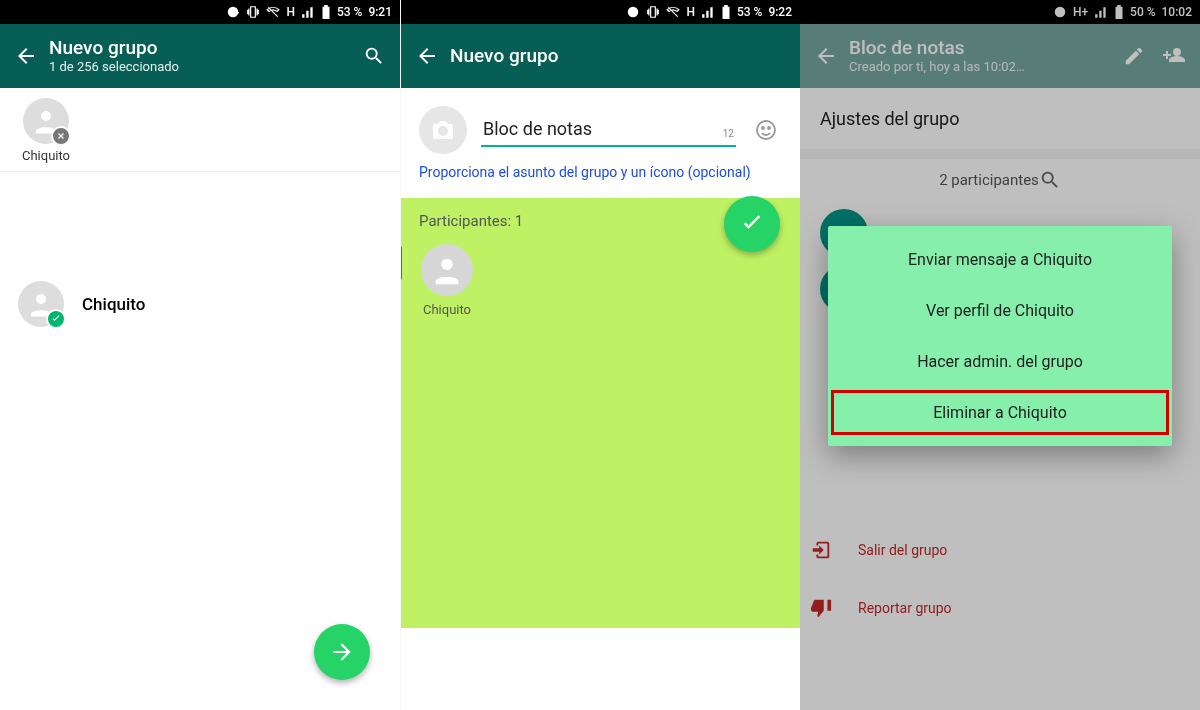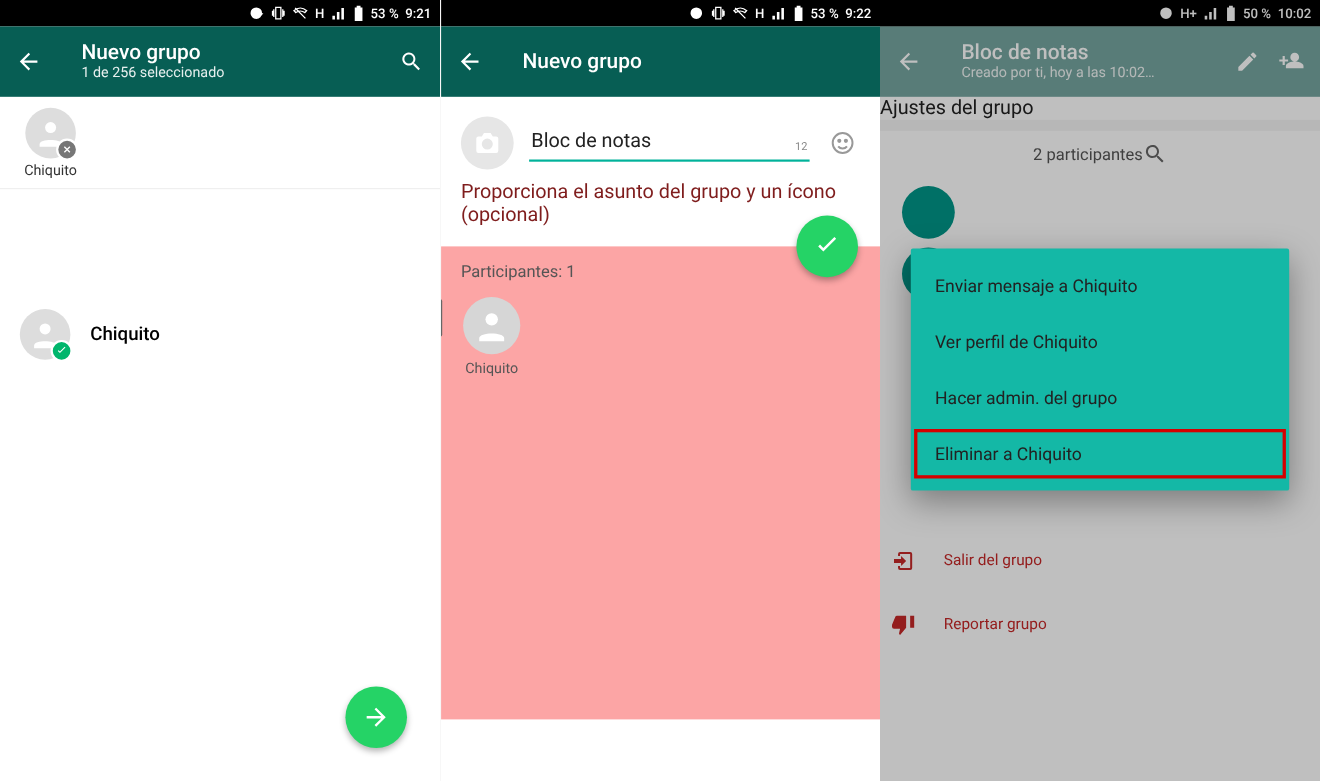--- a/index.html
+++ b/index.html
@@ -6,21 +6,21 @@
   body { width: 1200px; height: 710px; display: flex; background: #fff; overflow: hidden; }
   .phone { width: 400px; height: 710px; position: relative; overflow: hidden; background: #fff; }
 
   
   .statusbar { height: 24px; background: #000; color: #fff; display: flex; align-items: center; justify-content: flex-end; padding: 0 8px; font-size: 12px; gap: 6px; }
   .statusbar .sbicon { display: inline-flex; align-items: center; }
   .statusbar span { font-weight: 500; }
 
   
   .appbar { background: #075E54; color: #fff; display: flex; align-items: center; height: 64px; padding: 0 6px 0 6px; }
-  .appbar .titleblock { flex: 1; margin-left: 28px; }
+  .appbar .titleblock { flex: 1; margin-left: 3px; }
   .appbar .title { font-size: 19px; font-weight: 500; line-height: 22px; }
   .appbar .subtitle { font-size: 13px; opacity: .9; line-height: 16px; }
   .appbar .iconbtn { width: 40px; height: 40px; display: flex; align-items: center; justify-content: center; }
 
   
   .selected-strip { display: flex; padding: 10px 14px 8px; border-bottom: 1px solid #eee; }
   .chip { width: 64px; text-align: center; position: relative; font-size: 13px; color: #333; }
   .chip .av { width: 46px; height: 46px; border-radius: 50%; background: #ddd; margin: 0 auto 4px; display: flex; align-items: center; justify-content: center; position: relative; }
   .chip .badge { position: absolute; right: -2px; bottom: -2px; width: 20px; height: 20px; border-radius: 50%; background: #777; display: flex; align-items: center; justify-content: center; border: 2px solid #fff; }
 
@@ -34,37 +34,37 @@
   .fab1 { right: 30px; bottom: 30px; }
   .fab2 { right: 20px; top: 196px; }
 
   
   .subject-area { display: flex; align-items: center; padding: 18px 18px 4px 18px; gap: 14px; }
   .camera-av { width: 48px; height: 48px; border-radius: 50%; background: #e6e6e6; display: flex; align-items: center; justify-content: center; flex-shrink: 0; }
   .subject-input-wrap { flex: 1; position: relative; }
   .subject-input { width: 100%; border: none; border-bottom: 2px solid #00b29a; font-size: 18px; padding: 4px 30px 6px 2px; outline: none; color: #222; }
   .counter { position: absolute; right: 2px; bottom: 8px; font-size: 10px; color: #888; text-align: right; }
   .emoji-btn { width: 32px; height: 32px; display: flex; align-items: center; justify-content: center; color: #999; }
-  .hint { font-size: 18px; color: #7f1d1d; padding: 6px 18px 18px 18px; }
-  .participants-block { background: #fca5a5; padding: 14px 18px; min-height: 430px; position: relative; }
+  .hint { font-size: 14px; color: #1d4ed8; padding: 6px 18px 18px 18px; }
+  .participants-block { background: #bef264; padding: 14px 18px; min-height: 430px; position: relative; }
   .participants-title { font-size: 15px; color: #555; margin-bottom: 14px; }
   .pgrid-item { width: 56px; text-align: center; font-size: 13px; color: #555; }
   .pgrid-item .av { width: 52px; height: 52px; border-radius: 50%; background: #d6d6d6; margin: 0 auto 6px; display: flex; align-items: center; justify-content: center; }
   .scroll-handle { position: absolute; left: -4px; top: 48px; width: 5px; height: 34px; background: #666; border-radius: 2px; }
 
   
   .phone3-bg { position: absolute; inset: 0; background: #fff; }
   .overlay { position: absolute; inset: 0; background: rgba(0,0,0,.25); }
   .appbar3 { opacity: .55; }
-  .section-title { font-size: 18px; color: #222; }
+  .section-title { padding: 20px; font-size: 18px; color: #222; }
   .participants-head { display: flex; align-items: center; justify-content: center; padding: 10px 20px; }
   .participants-head span { color: #555; font-size: 15px; }
   .green-av-large { width: 48px; height: 48px; border-radius: 50%; background: #009688; margin: 8px 20px; }
   .danger-row { display: flex; align-items: center; gap: 26px; padding: 18px 10px; color: #c62828; font-size: 14px; }
-  .ctx-menu { position: absolute; left: 28px; right: 28px; top: 226px; background: #14b8a6; border-radius: 2px; box-shadow: 0 10px 30px rgba(0,0,0,.35); padding: 8px 0; z-index: 5; }
+  .ctx-menu { position: absolute; left: 28px; right: 28px; top: 226px; background: #86efac; border-radius: 2px; box-shadow: 0 10px 30px rgba(0,0,0,.35); padding: 8px 0; z-index: 5; text-align: center; }
   .ctx-item { padding: 16px 22px; font-size: 16px; color: #222; }
   .ctx-item.highlight { outline: 3px solid #d40000; outline-offset: -6px; }
 
   svg { display: block; }
 </style>
 </head>
 <body>
 
 <div class="phone">
   <div class="statusbar">

